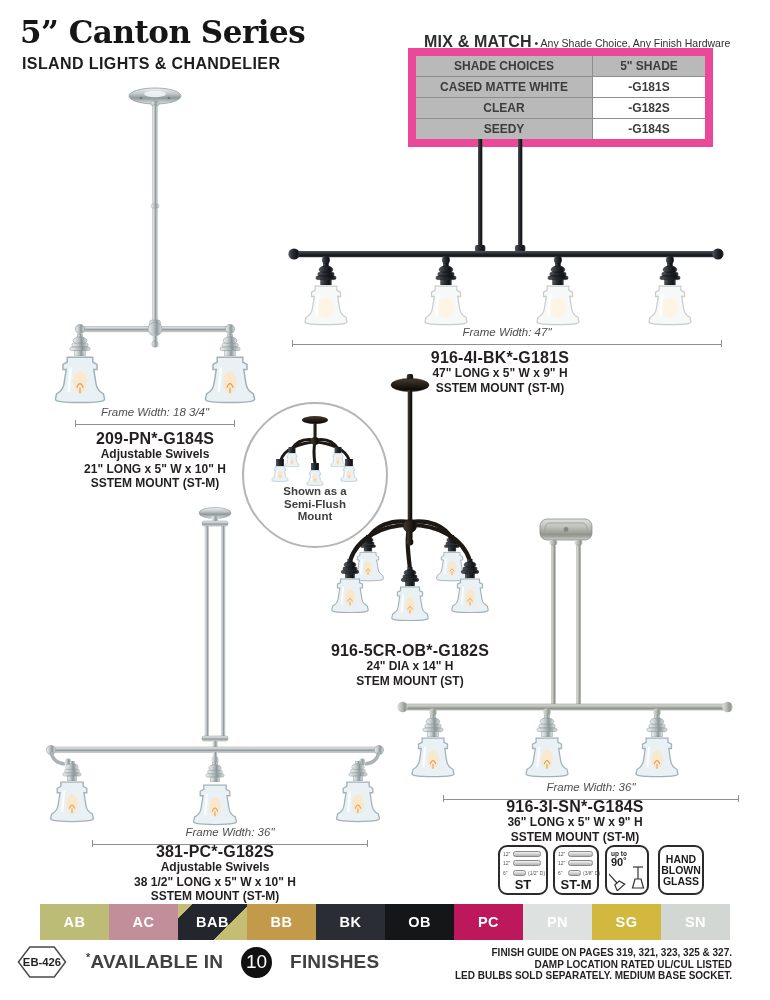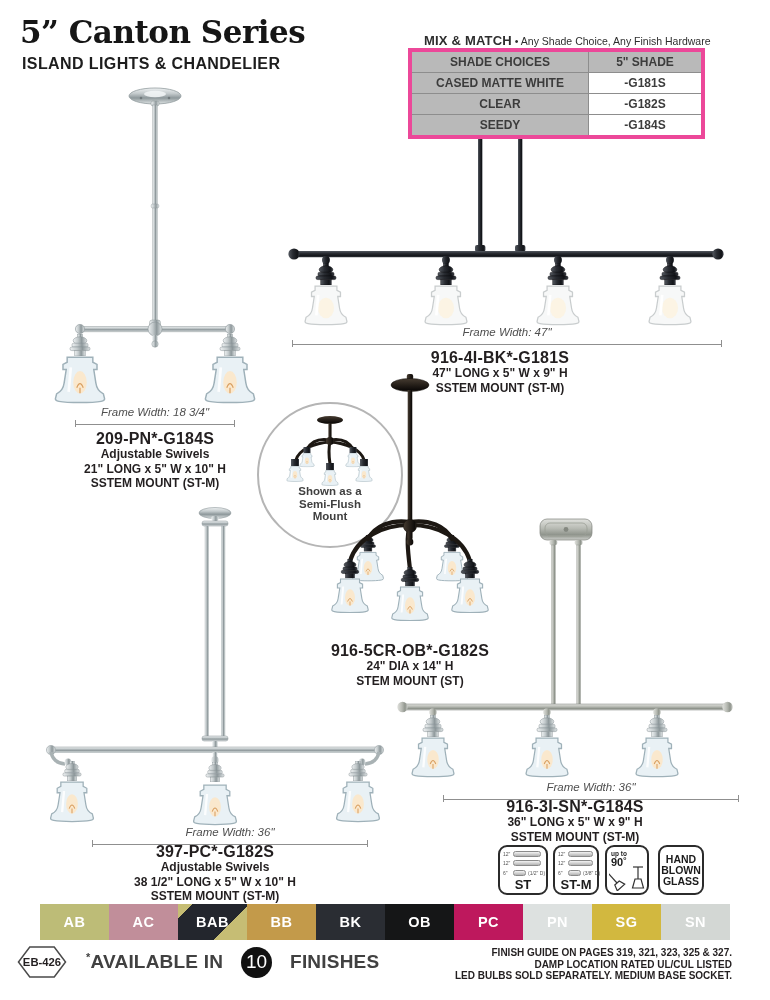--- a/index.html
+++ b/index.html
@@ -7,28 +7,28 @@
         font-family:"Liberation Sans",sans-serif;color:#231f20;margin:0 auto;}
   .abs{position:absolute;}
 
   
   .title{left:20px;top:14px;font-family:"DejaVu Serif",serif;font-weight:bold;font-size:31px;
          letter-spacing:-.5px;color:#161616;}
   .subtitle{left:22px;top:55px;font-size:16px;font-weight:bold;letter-spacing:.4px;color:#1d1d1d;}
 
   
   .mm-caption{left:408px;top:33px;font-size:10.5px;color:#2e2e2e;white-space:nowrap;}
-  .mm-caption b{font-size:13px;letter-spacing:.2px;padding-left:16px;}
+  .mm-caption b{font-size:16px;letter-spacing:.2px;padding-left:16px;}
   .mmtable{left:408px;top:48px;border-collapse:collapse;}
   .mmtable td{border:1px solid #8d8d8d;height:20px;text-align:center;
               font-size:12px;font-weight:bold;color:#3c3c3c;padding:0 4px;}
   .mmtable .c1{width:168px;background:#b9b9b9;}
   .mmtable .c2{width:104px;background:#ffffff;}
   .mmtable tr.hdr td{background:#b9b9b9;}
-  .mmtable{border:4px solid #ec4899;padding-left:32px;}
+  .mmtable{border:8px solid #ec4899;padding-left:32px;}
 
   
   svg.fix{position:absolute;}
 
   
   .dim{position:absolute;text-align:center;}
   .dim-label{font-style:italic;font-size:11.5px;color:#4f4f4f;margin-bottom:1px;}
   .dim-line{height:5px;border-bottom:1px solid #8f8f8f;position:relative;}
   .dim-line::before,.dim-line::after{content:"";position:absolute;bottom:-3px;width:1px;height:7px;background:#8f8f8f;}
   .dim-line::before{left:0;} .dim-line::after{right:0;}
@@ -236,21 +236,21 @@
   <div class="dim" style="left:292px;top:326px;width:430px">
     <div class="dim-label">Frame Width: 47"</div>
     <div class="dim-line"></div>
   </div>
   <div class="ptext" style="left:380px;top:349px;width:240px">
     <div class="sku">916-4I-BK*-G181S</div>
     <div class="pline">47" LONG x 5" W x 9" H</div>
     <div class="pline">SSTEM MOUNT (ST-M)</div>
   </div>
 
-  <div class="inset" style="left:257px;top:402px;width:142px;height:142px">
+  <div class="inset" style="left:242px;top:402px;width:142px;height:142px">
     <svg width="118" height="76" style="margin:9px auto 0;display:block" viewBox="0 0 118 76">
       <ellipse cx="59" cy="7" rx="13" ry="4" fill="url(#gobV)"></ellipse>
       <rect x="57.4" y="10" width="3.2" height="16" fill="url(#gob)"></rect>
       <g stroke="#1d1813" stroke-width="3" fill="none" stroke-linecap="round">
         <path d="M59 27 C48 25 40 29 36 36"></path>
           <path d="M59 27 C70 25 78 29 82 36"></path>
         <path d="M59 29 C44 30 28 36 25 47"></path>
           <path d="M59 29 C74 30 90 36 93 47"></path>
         <path d="M59 29 C57 37 58 44 59 51"></path>
       </g>
@@ -326,21 +326,21 @@
     <use href="#holder-light" x="168" y="259" width="24" height="20"></use>
     <use href="#glass-clear" x="13.5" y="278" width="47" height="42.3"></use>
     <use href="#glass-clear" x="299.5" y="278" width="47" height="42.3"></use>
     <use href="#glass-clear" x="156.5" y="281" width="47" height="42.3"></use>
   </svg>
   <div class="dim" style="left:92px;top:826px;width:276px">
     <div class="dim-label">Frame Width: 36"</div>
     <div class="dim-line"></div>
   </div>
   <div class="ptext" style="left:95px;top:843px;width:240px">
-    <div class="sku">397-PC*-G182S</div>
+    <div class="sku">381-PC*-G182S</div>
     <div class="pline">Adjustable Swivels</div>
     <div class="pline">38 1/2" LONG x 5" W x 10" H</div>
     <div class="pline">SSTEM MOUNT (ST-M)</div>
   </div>
 
   <svg class="fix" style="left:395px;top:515px" width="340" height="268" viewBox="0 0 340 268">
     <rect x="145" y="4" width="52" height="21" rx="7" fill="url(#gsnV)" stroke="#7f837c" stroke-width=".7"></rect>
     <rect x="150" y="8" width="42" height="13" rx="5" fill="none" stroke="#9a9e96" stroke-width=".8"></rect>
     <circle cx="171" cy="14.5" r="2.4" fill="#848880"></circle>
     <rect x="154.4" y="25" width="8" height="5" rx="2" fill="url(#gsn)"></rect>

